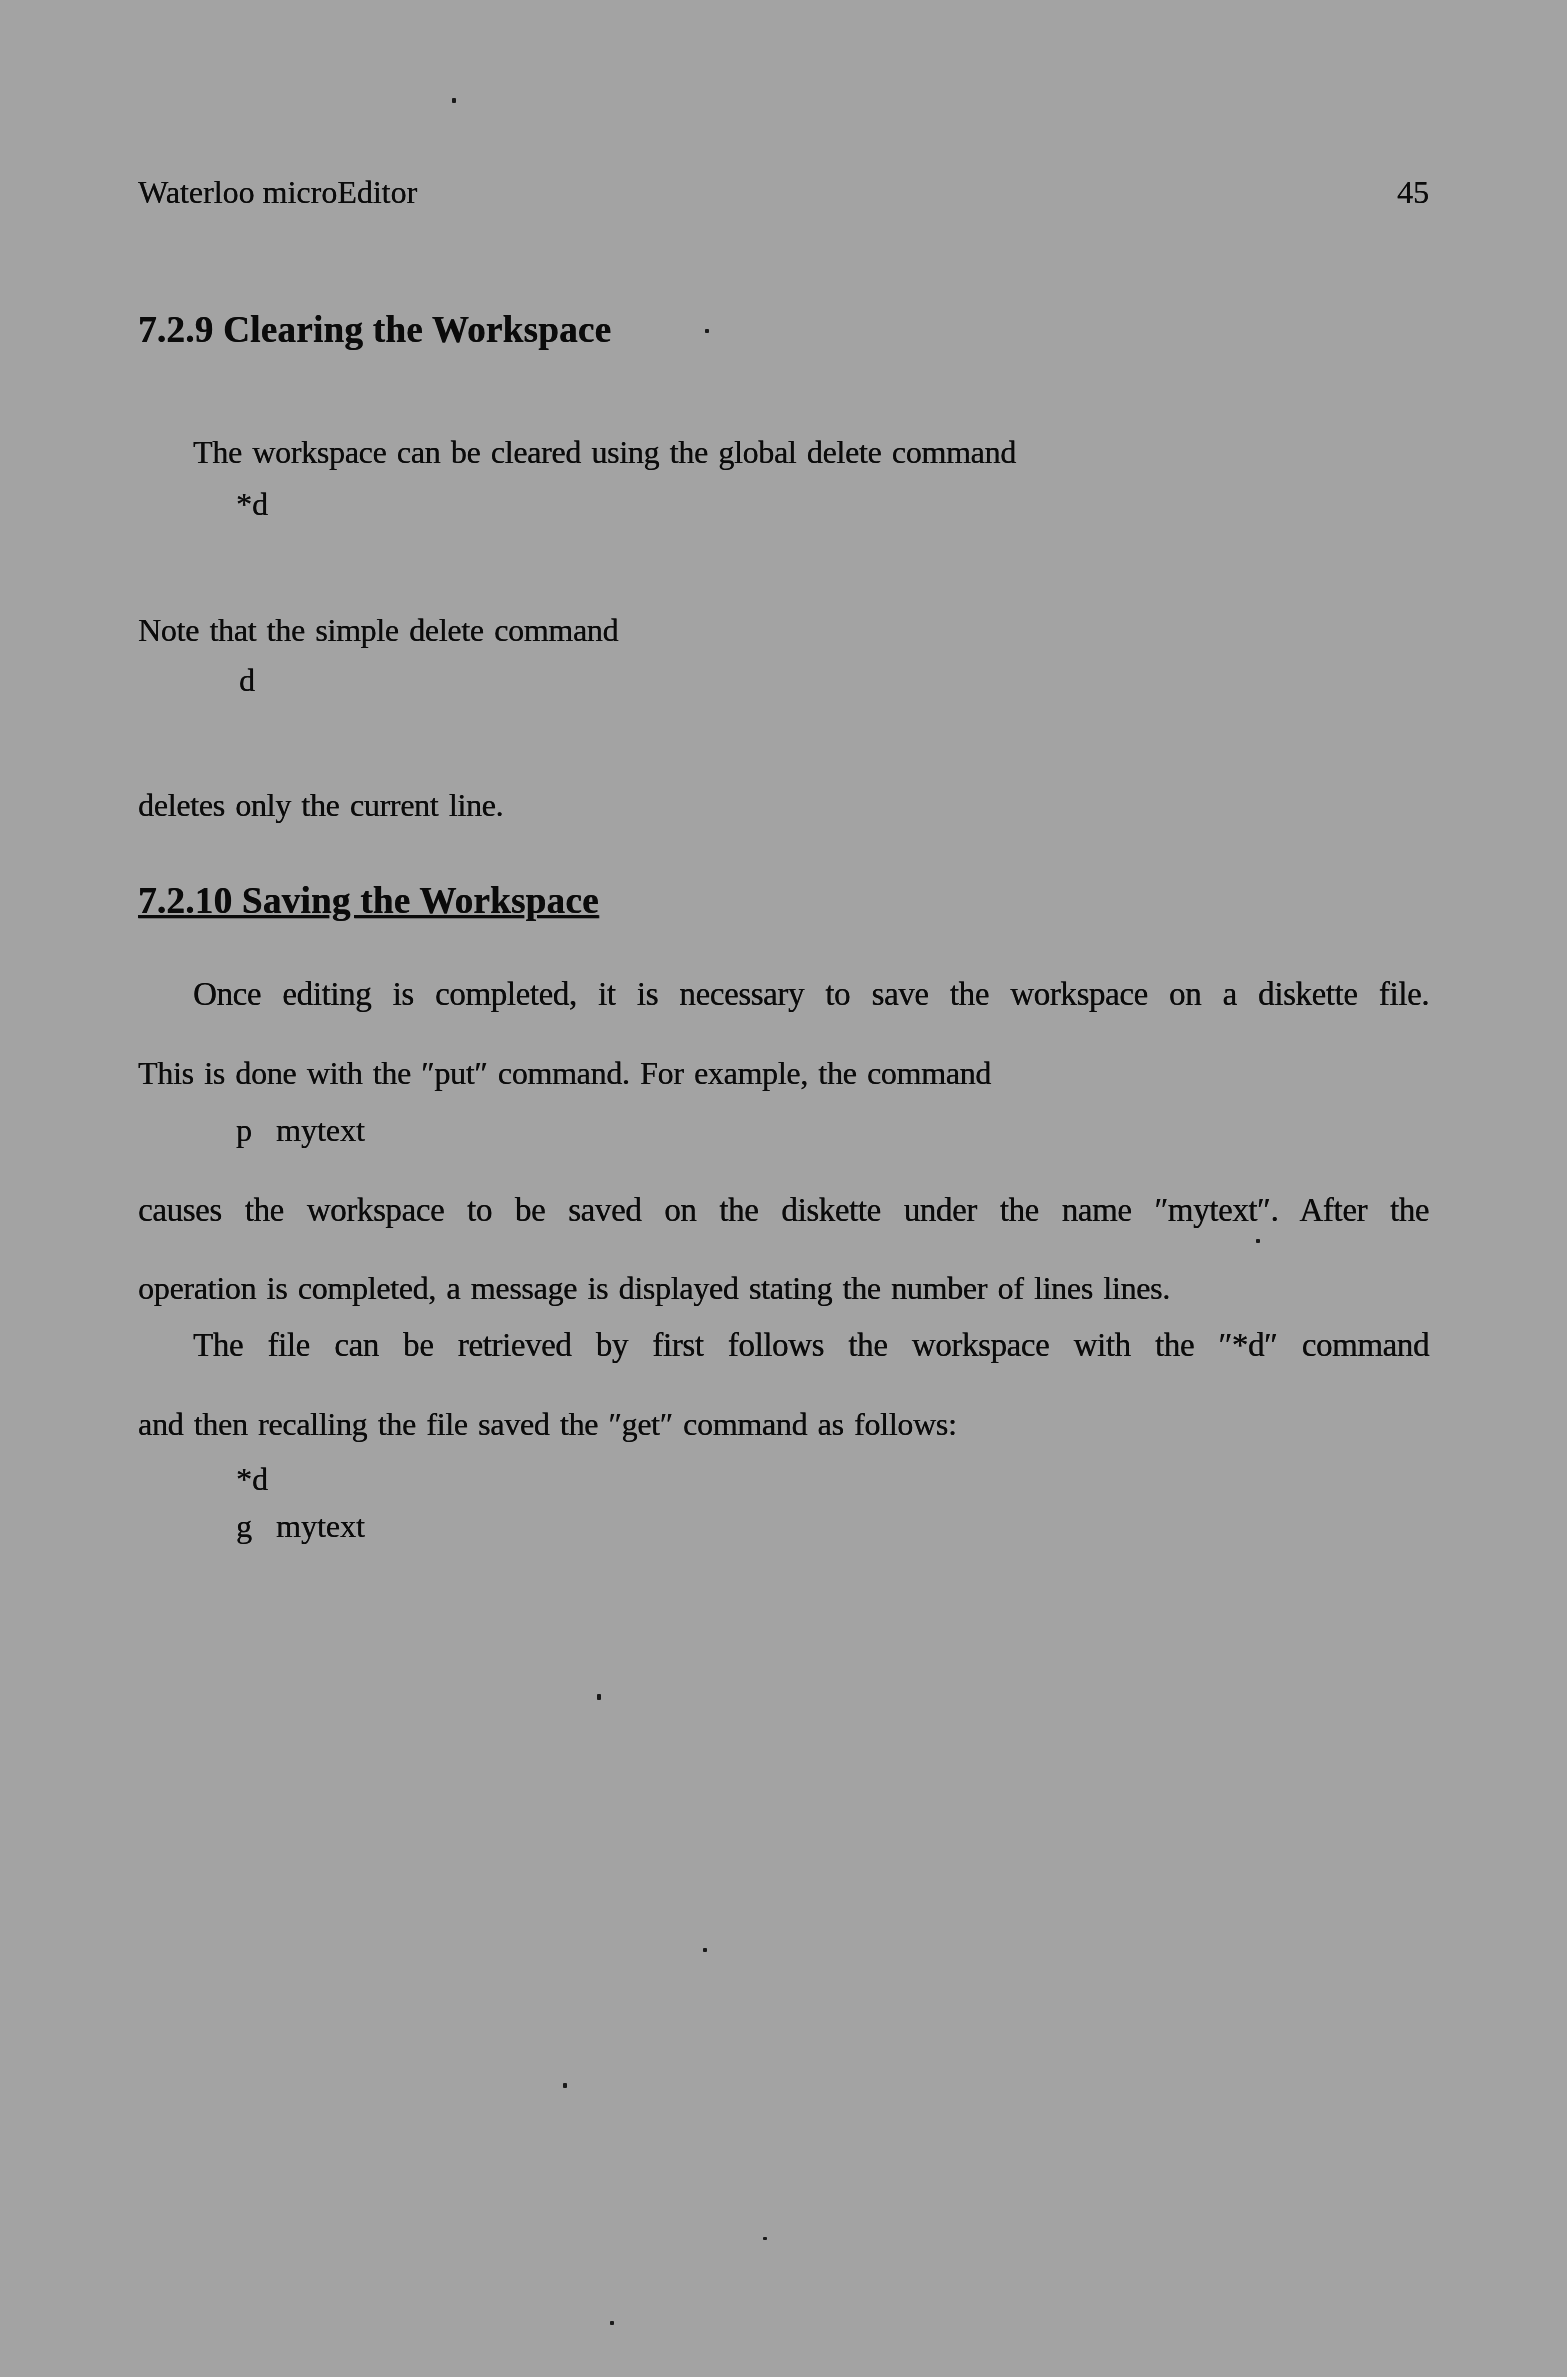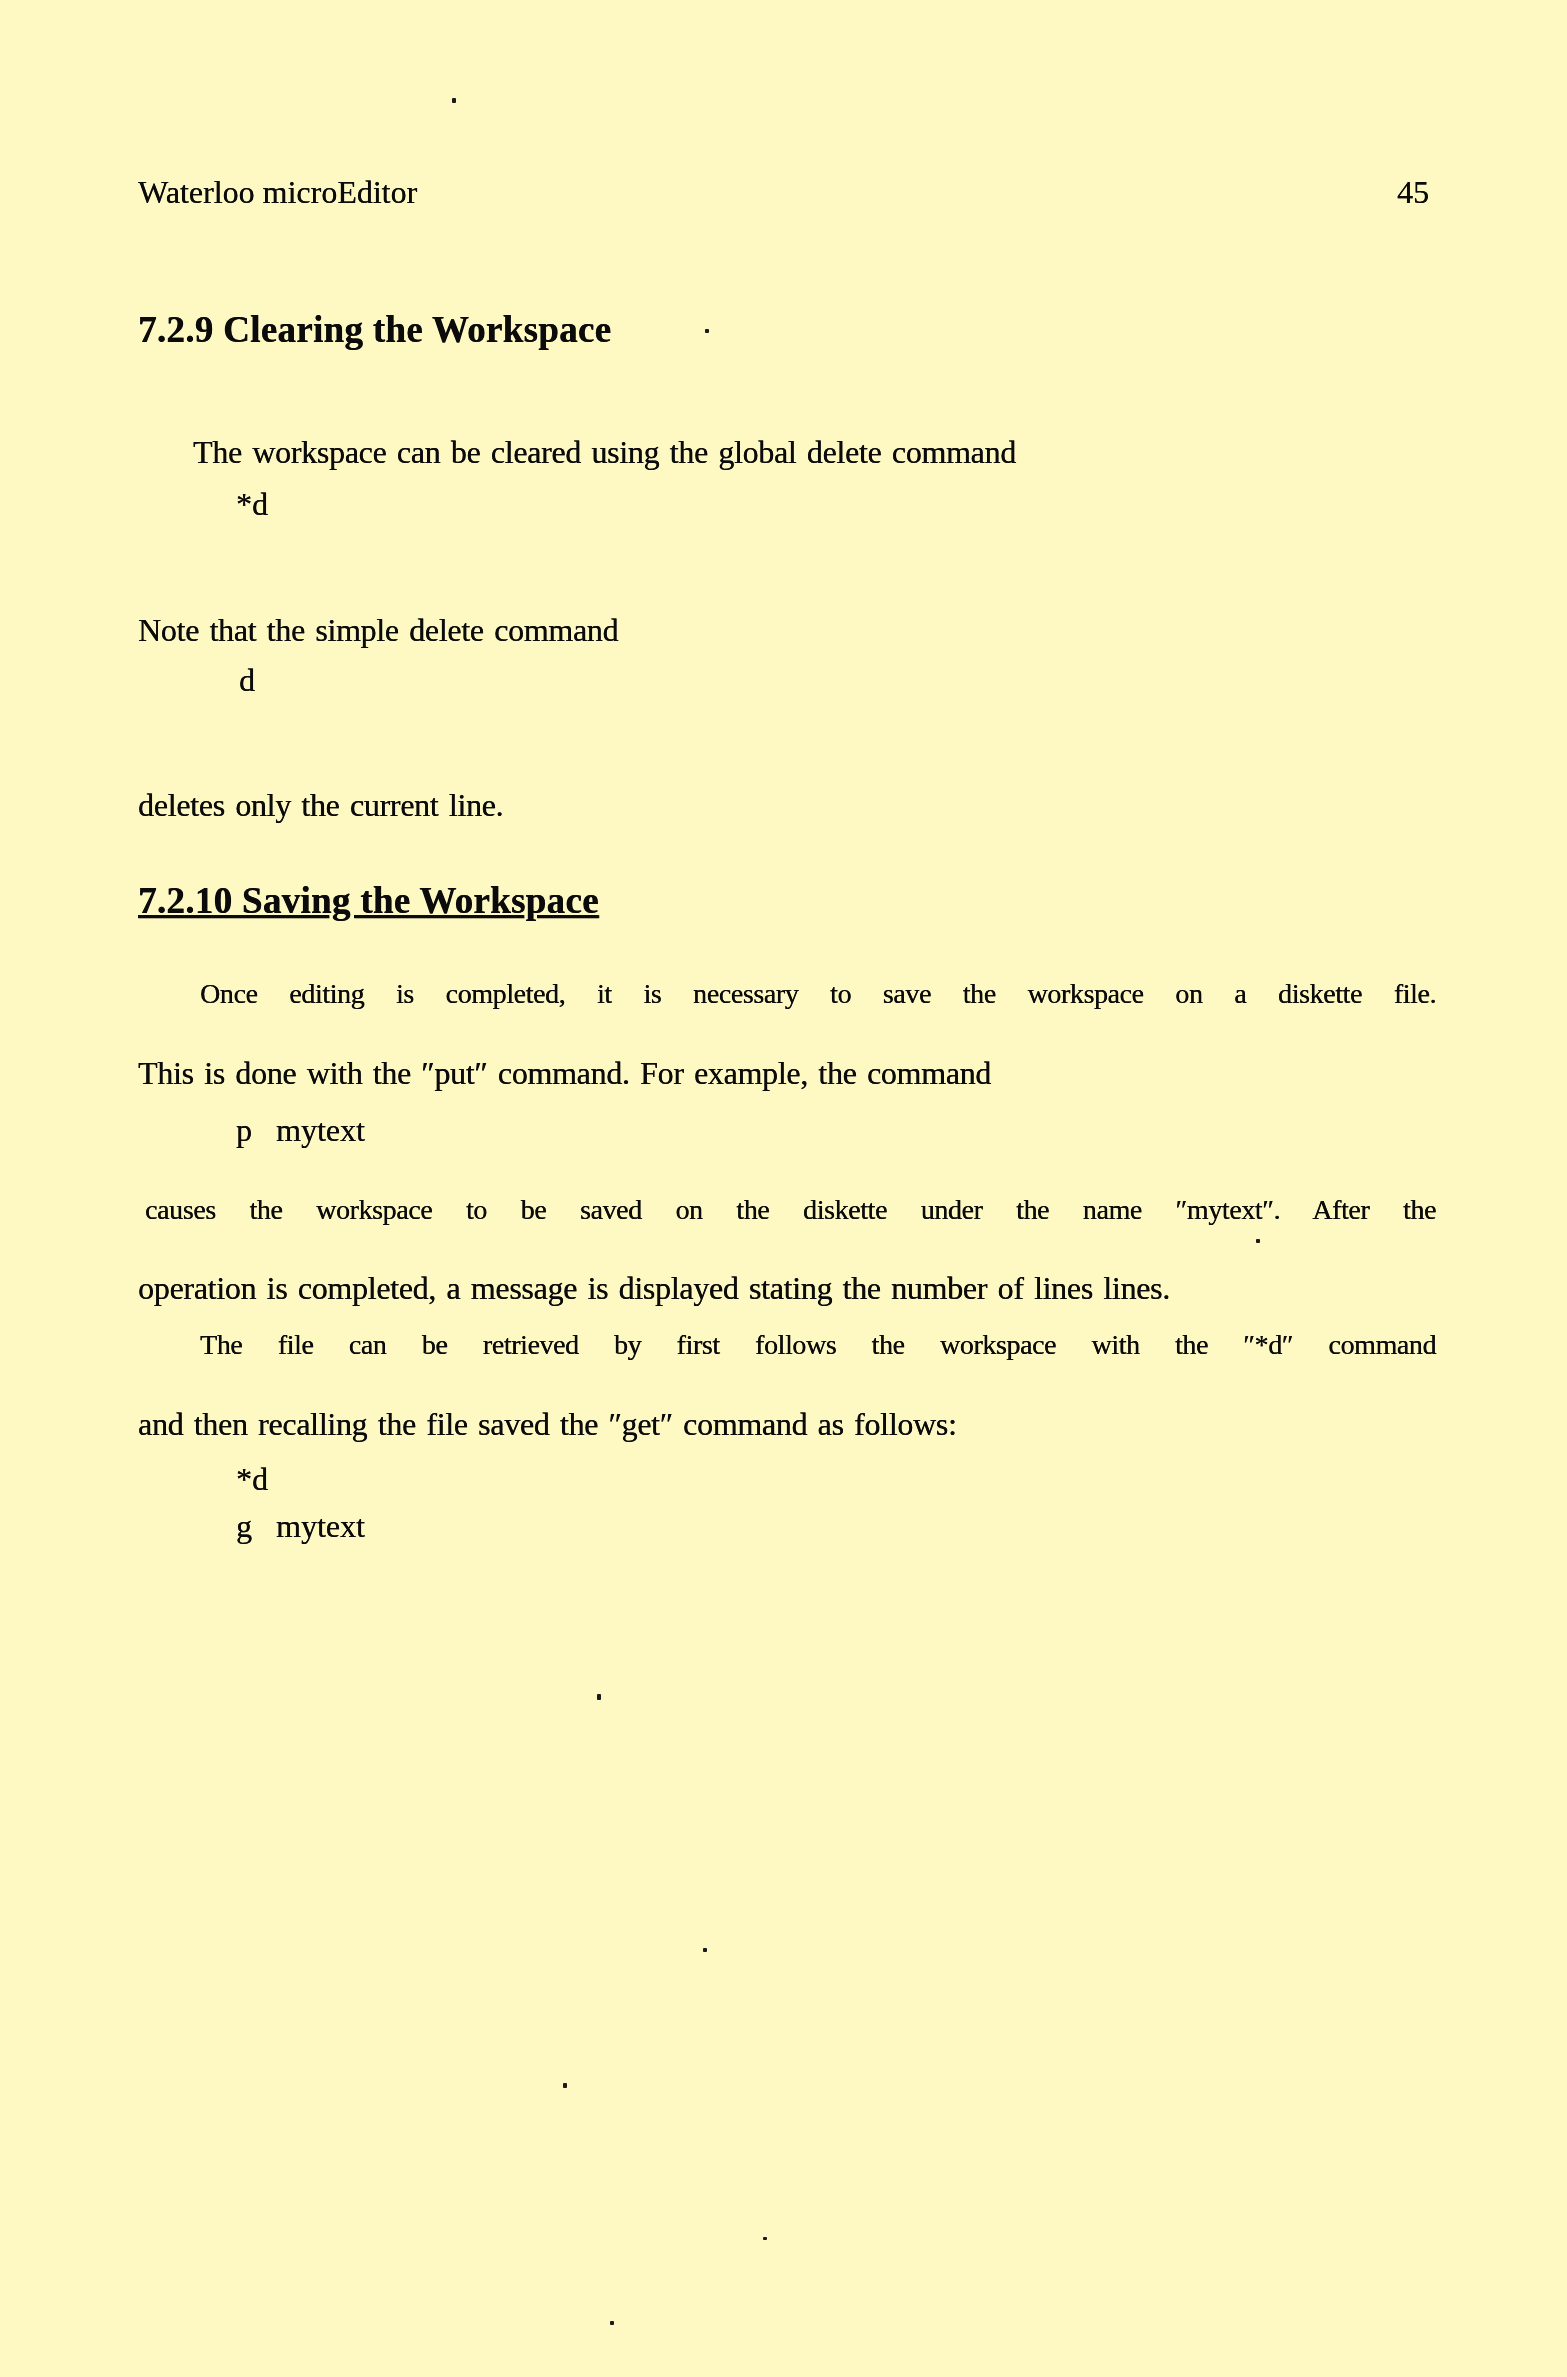--- a/index.html
+++ b/index.html
@@ -4,42 +4,42 @@
 <style>
   html, body {
     margin: 0;
     padding: 0;
     background: #ffffff;
   }
   #page {
     position: relative;
     width: 1567px;
     height: 2377px;
-    background: #fef9c3;
+    background: #a3a3a3;
     font-family: "Liberation Serif", "DejaVu Serif", serif;
     color: #0b0b0b;
     overflow: hidden;
   }
   .body-line {
     position: absolute;
     left: 138px;
     font-size: 32px;
     line-height: 46px;
     letter-spacing: -0.3px;
     word-spacing: 2.7px;
     white-space: nowrap;
     text-shadow: 0.3px 0.2px 0 currentColor;
     margin-top: 32px;
   }
   
   .jline {
     position: absolute;
-    left: 145px;
+    left: 138px;
     width: 1291px;
-    font-size: 28px;
+    font-size: 33px;
     line-height: 46px;
     letter-spacing: -0.4px;
     text-align: justify;
     text-shadow: 0.3px 0.2px 0 currentColor;
   }
   .jline::after {
     content: "";
     display: inline-block;
     width: 100%;
     height: 0;

